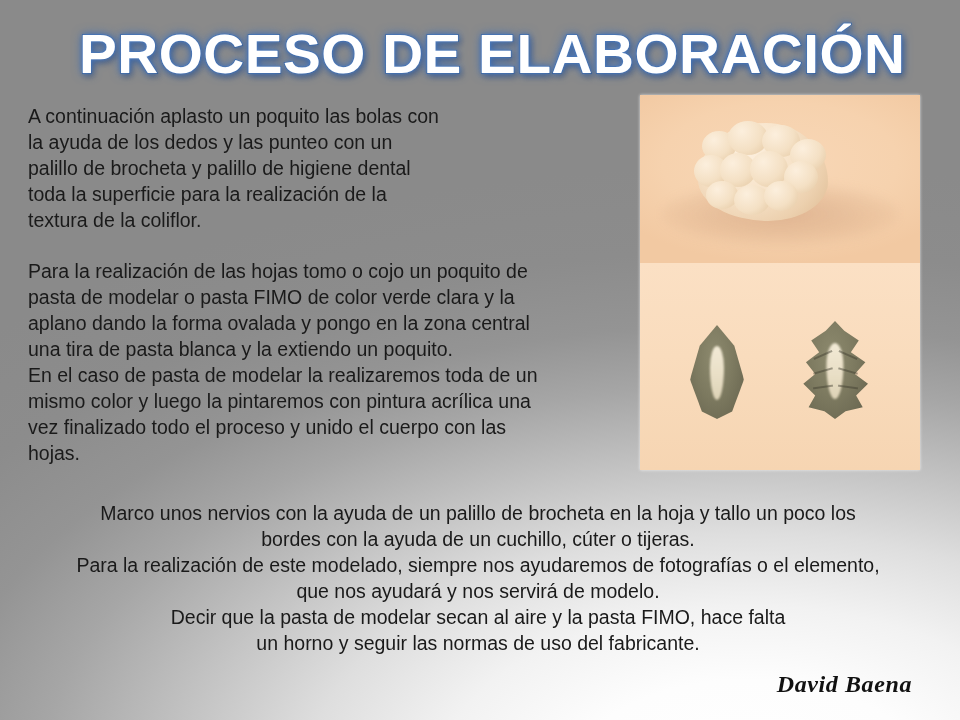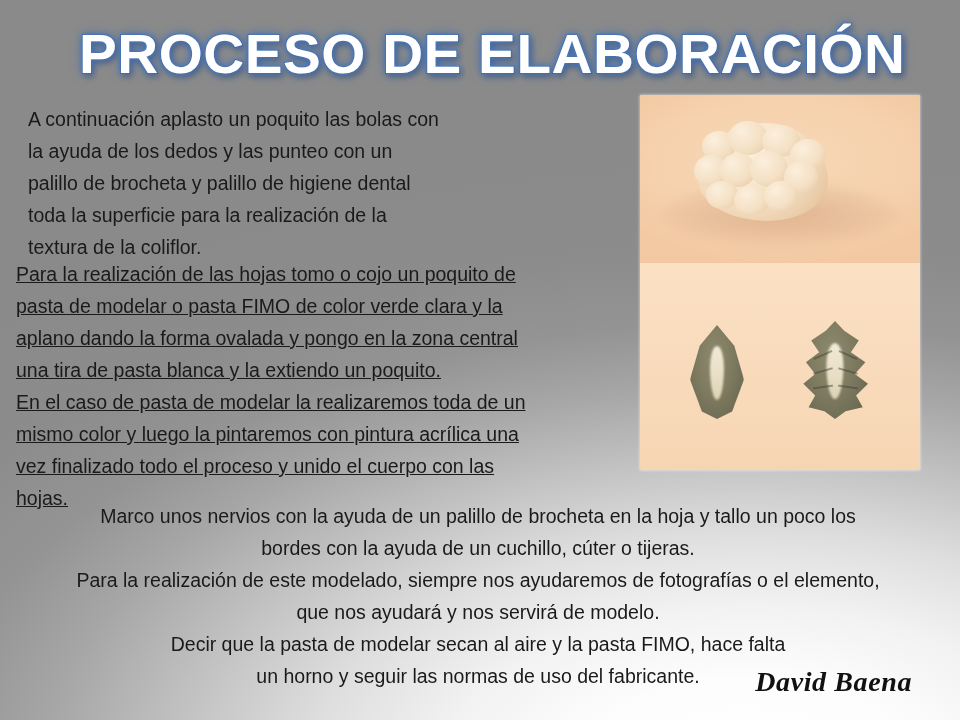--- a/index.html
+++ b/index.html
@@ -57,26 +57,26 @@
     transform: scaleX(1.03);
     white-space: nowrap;
   }
 
   
   .para {
     position: absolute;
     color: #1a1a1a;
     font-family: "Liberation Sans", sans-serif;
     font-size: 19.5px;
-    line-height: 32px;
+    line-height: 26px;
     white-space: pre-line;
     text-rendering: optimizeLegibility;
   }
   #para-1 { left: 28px; top: 103px;  width: 600px; }
-  #para-2 { left: 16px; top: 258px;  width: 600px; text-decoration: underline; }
+  #para-2 { left: 28px; top: 258px;  width: 600px; }
   #para-3 { left: 28px; top: 500px;  width: 900px; text-align: center; }
 
   
   #picture-stack {
     position: absolute;
     left: 640px;
     top: 95px;
     width: 280px;
     height: 375px;
     box-shadow: 0 0 3px rgba(255,255,255,0.75);
@@ -183,21 +183,21 @@
   }
 
   
   #signature {
     position: absolute;
     right: 48px;
     bottom: 22px;
     font-family: "Liberation Serif", serif;
     font-style: italic;
     font-weight: bold;
-    font-size: 28px;
+    font-size: 24px;
     color: #111111;
     letter-spacing: 0.6px;
   }
 </style>
 </head>
 <body>
 
 <div id="slide">
 
   <div id="title-area">

